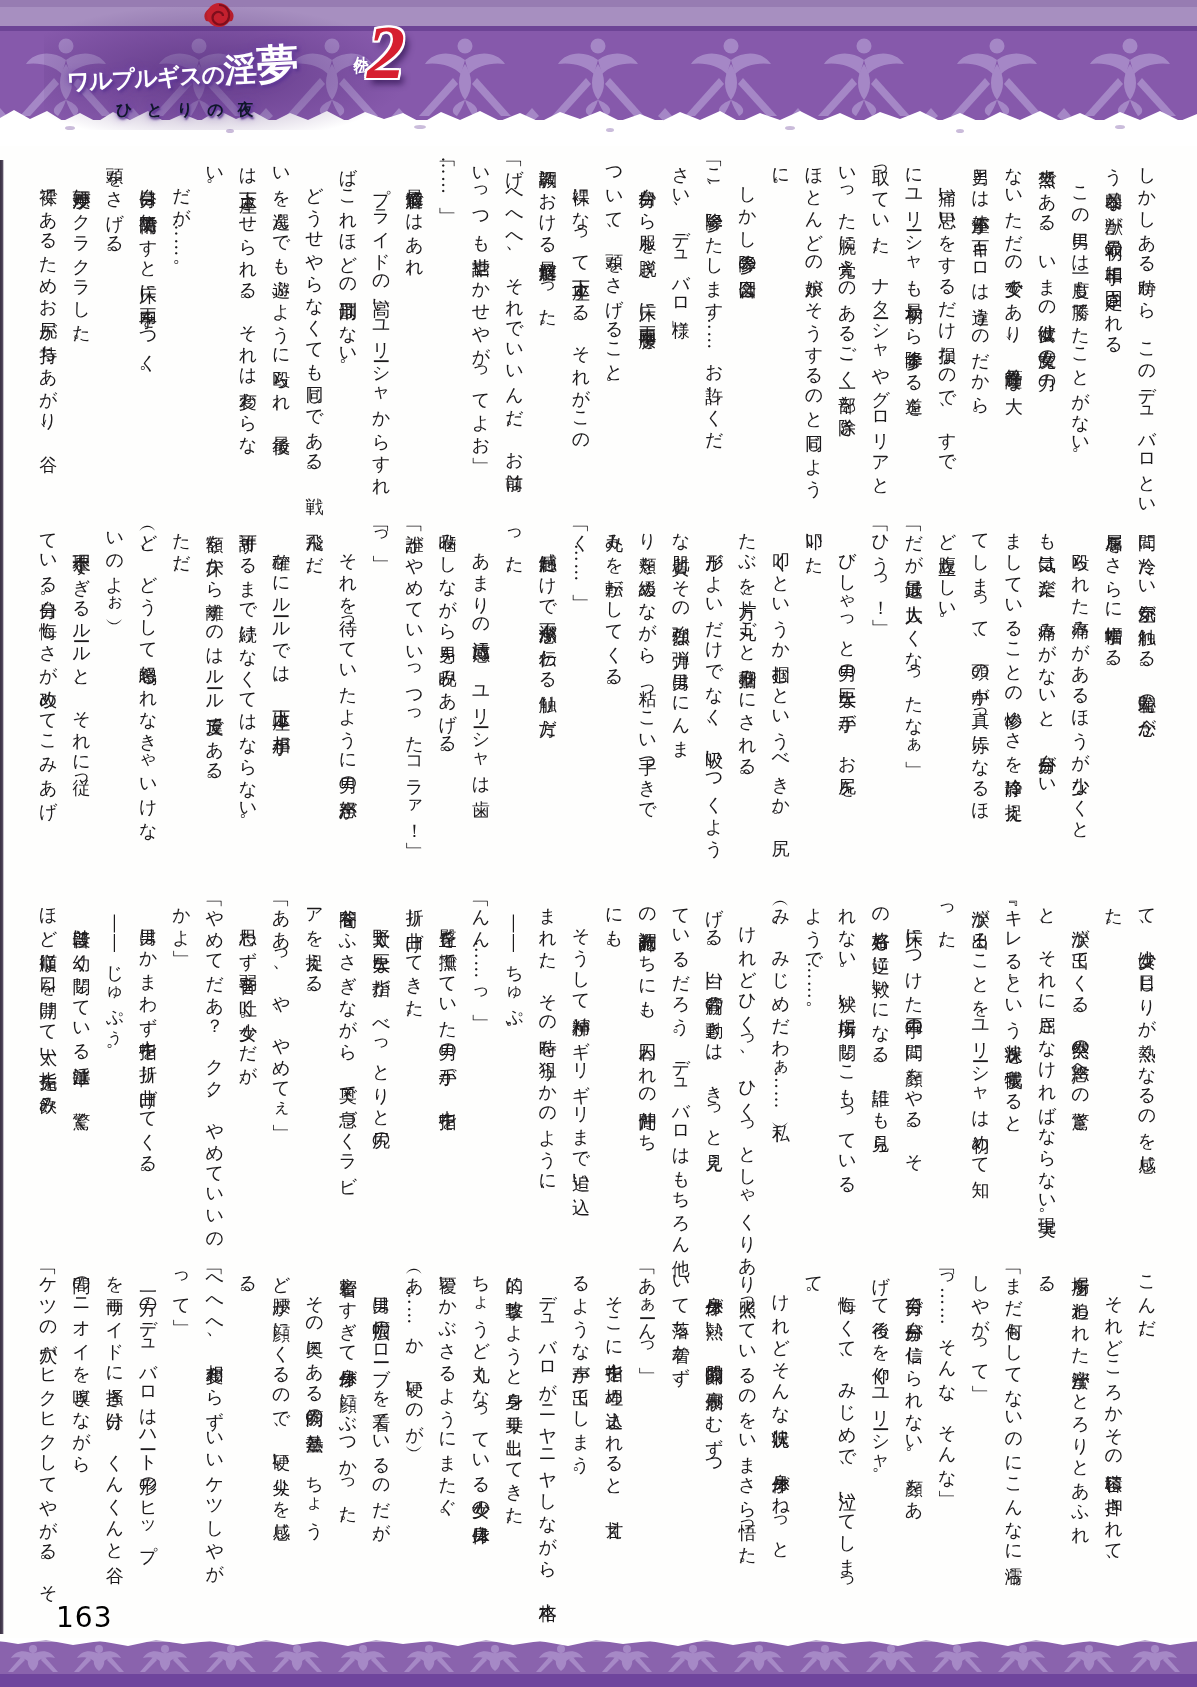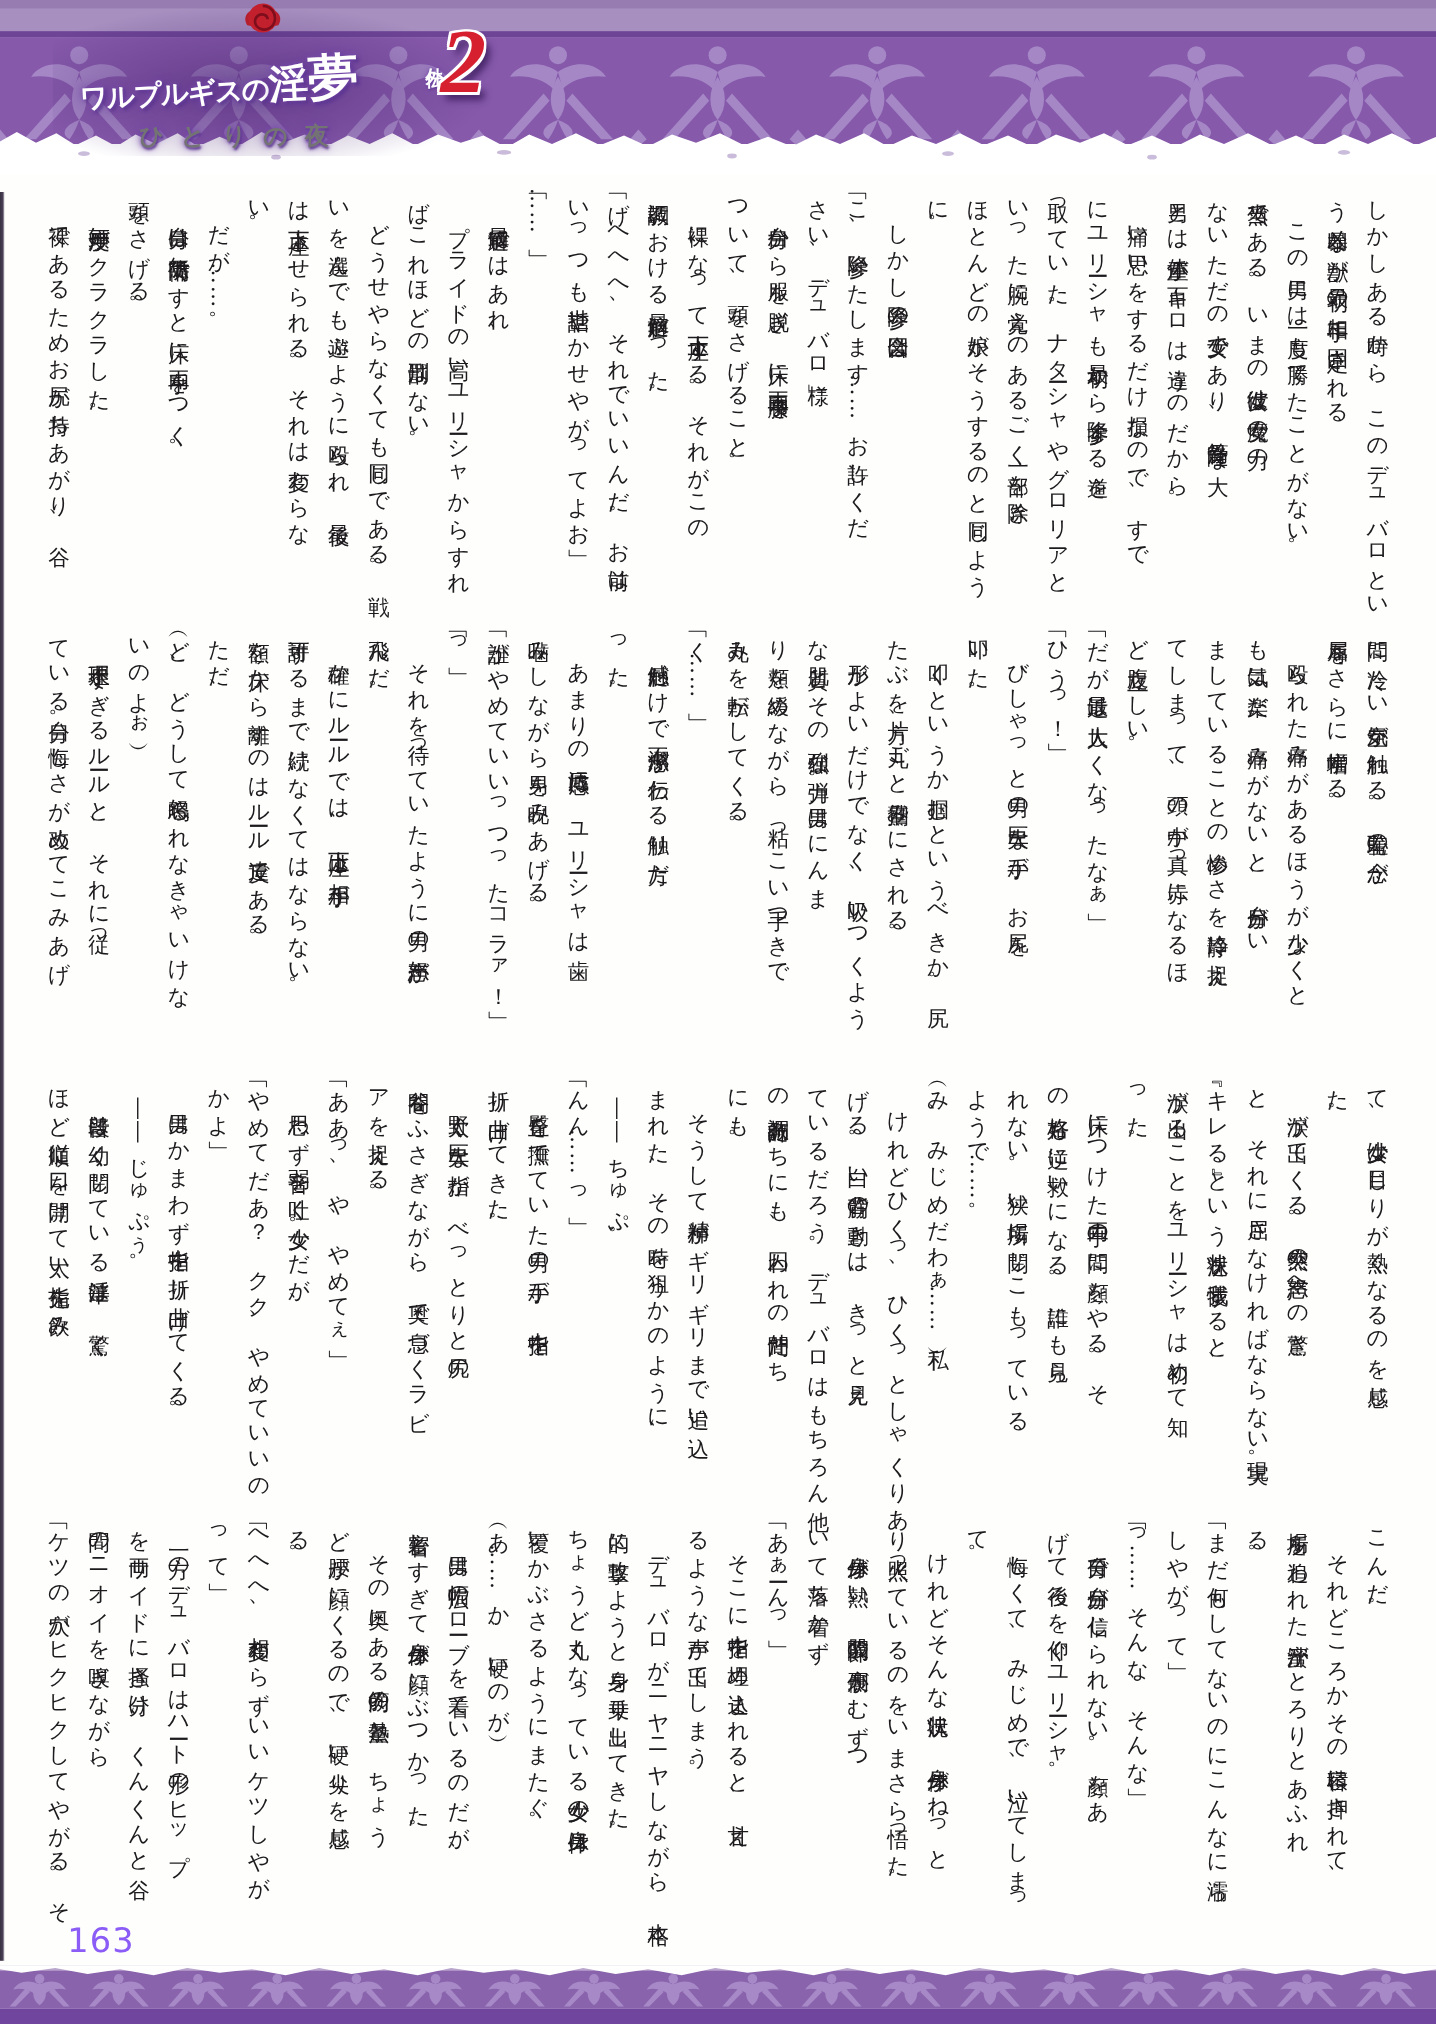--- a/index.html
+++ b/index.html
@@ -33,21 +33,21 @@
   }
   #vol2{
     position:absolute;left:317px;top:2px;
     font-family:"Liberation Serif","DejaVu Serif",serif;font-style:italic;font-weight:bold;
     font-size:76px;line-height:1;color:#d61f2f;
     text-shadow:-2px 0 #fff,2px 0 #fff,0 -2px #fff,0 2px #fff,-2px -2px #fff,2px 2px #fff,2px -2px #fff,-2px 2px #fff,5px 6px 6px rgba(48,20,82,.75);
   }
   #logo-sub{
     position:absolute;left:66px;top:88px;
     font-family:"Liberation Sans","DejaVu Sans",sans-serif;font-weight:bold;
-    font-size:20px;letter-spacing:14px;color:#737373;white-space:nowrap;
+    font-size:16px;letter-spacing:14px;color:#0f172a;white-space:nowrap;
     text-shadow:0 0 4px #7b4fae,0 0 8px #6b3fa2,1px 2px 2px #4c2a82;
   }
 
   
   .text-row{
     position:absolute;right:33px;height:340px;
     writing-mode:vertical-rl;text-orientation:mixed;
     font-size:18px;line-height:33.3px;letter-spacing:1.55px;
     color:#1c1a1c;overflow:visible;
   }
@@ -56,21 +56,21 @@
 
   
   #gutter{
     position:absolute;left:0;top:160px;width:4px;height:1474px;
     background:linear-gradient(90deg,#241a2e 0%,#352a42 60%,rgba(53,42,66,0) 100%);
     opacity:.9;
   }
   #page-number{
     position:absolute;left:56px;top:1601px;
     font-family:"DejaVu Sans","Liberation Sans",sans-serif;
-    font-size:28px;letter-spacing:1px;color:#8b5cf6;
+    font-size:28px;letter-spacing:1px;color:#000000;
   }
 </style>
 </head>
 <body>
 
 <div id="page">
 
   <div class="banner" id="top-banner">
     <svg width="1197" height="146" viewBox="0 0 1197 146">
       <defs>

